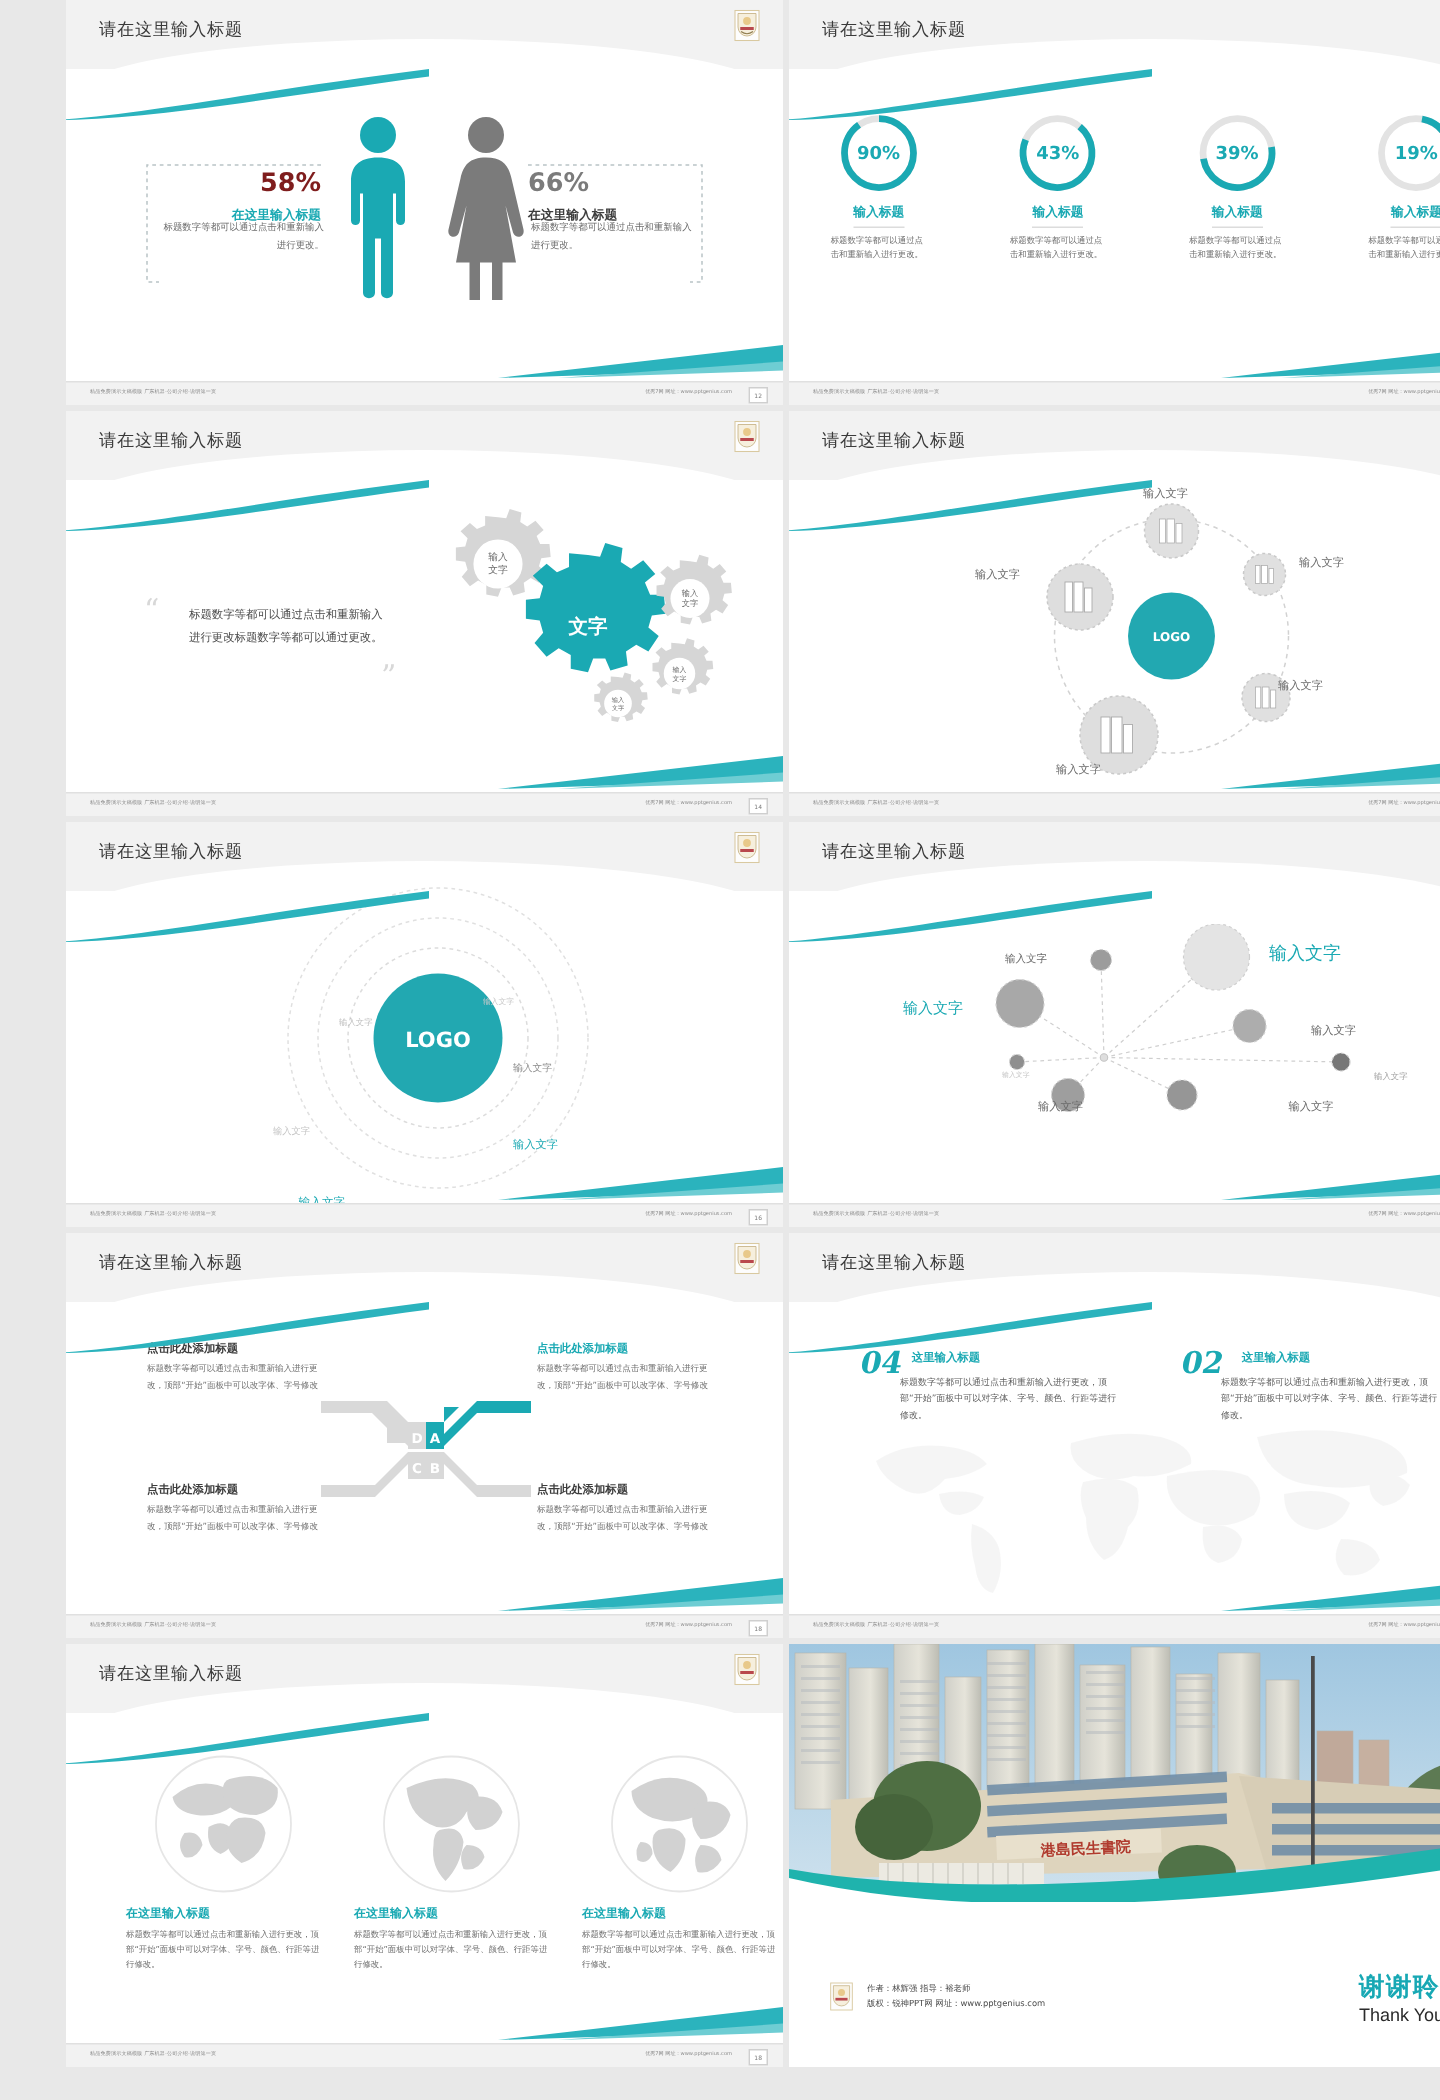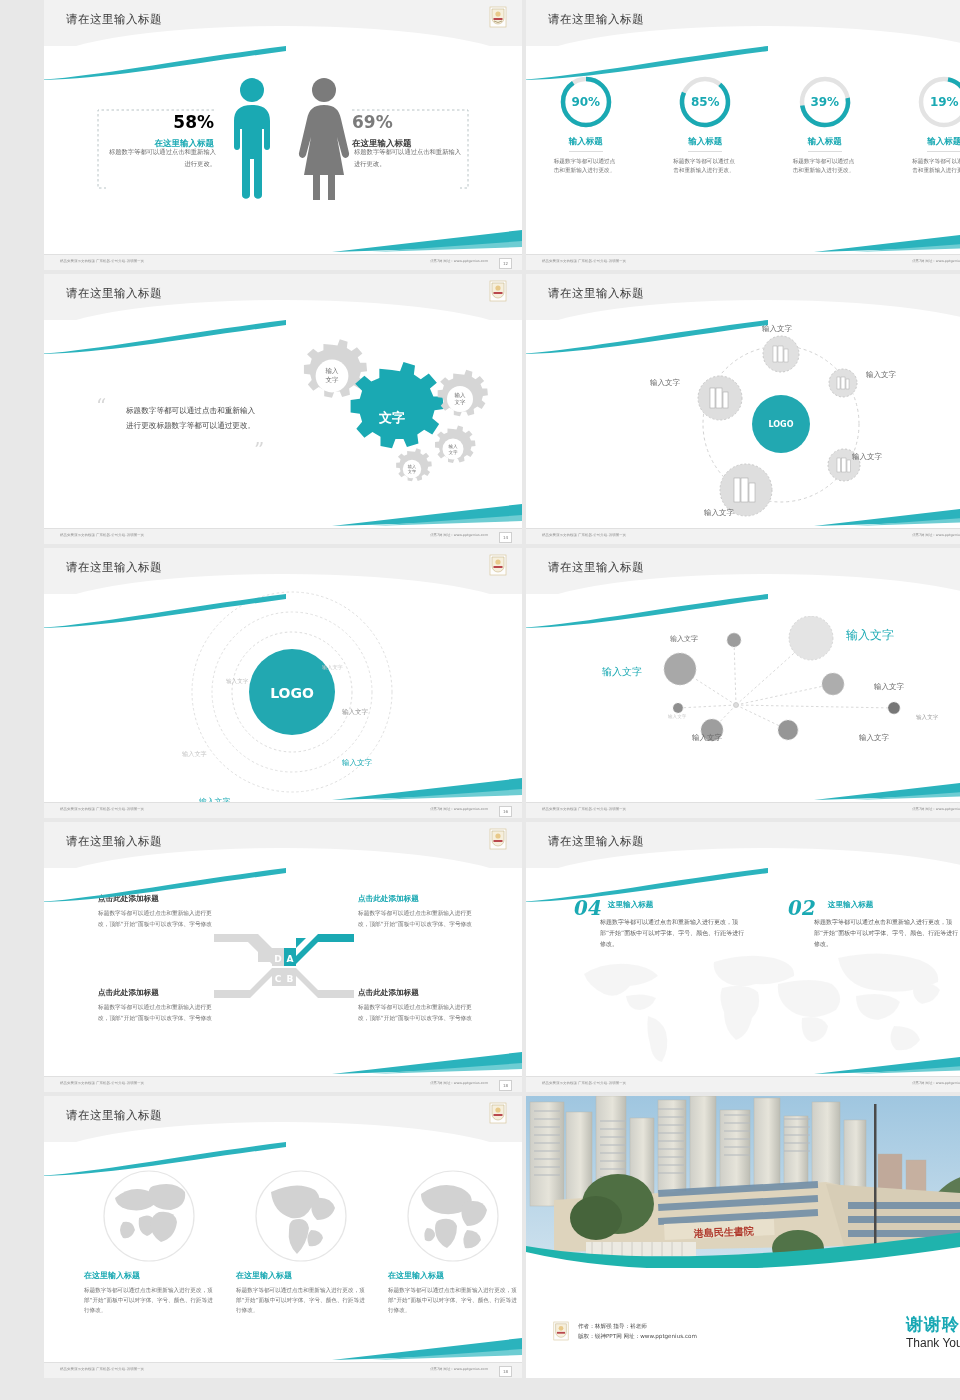--- a/index.html
+++ b/index.html
@@ -70,21 +70,21 @@
     position: absolute; right: 10px; top: 3px;
     font-size: 4px; color: #7a7a7a;
     border: 1px solid #cfcfcf; background:#fff;
     padding: 0 3px; line-height: 9px;
     font-family: "DejaVu Sans", sans-serif;
   }
 
   
   .s1-wrap { position:absolute; inset:0; }
   .pct { font-size: 17px; font-weight: bold; font-family:"DejaVu Sans", sans-serif; }
-  .pct.teal { color:#000000; }
+  .pct.teal { color:#7f1d1d; }
   .pct.grey { color:#7b7b7b; }
   .sub-t { font-size: 8.5px; font-weight: bold; font-family:"DejaVu Sans", sans-serif; }
   .sub-t.teal { color:#1aa9b3; }
   .sub-t.dark { color:#3d3d3d; }
   .body-t { font-size: 6.3px; color:#6b6b6b; line-height: 12px; font-family:"DejaVu Sans", sans-serif; }
 
   
   .donut-row { position:absolute; left:0; top:74px; width:100%; display:flex; justify-content:space-around; }
   .donut-col { width: 104px; text-align:center; }
   .donut { position:relative; width:56px; height:56px; margin:0 auto; }
@@ -165,21 +165,21 @@
         <path d="M28 29 c-11 0 -15 5 -17 14 l-8 34 c-1 5 5 7 7 2 l5 -18 l-7 38 l9 0 l0 28 c0 5 7 5 7 0 l0 -28 l8 0 l0 28 c0 5 7 5 7 0 l0 -28 l9 0 l-7 -38 l5 18 c2 5 8 3 7 -2 l-8 -34 c-2 -9 -6 -14 -17 -14 z" fill="#7b7b7b"></path>
       </svg>
 
       <div style="position:absolute; left:60px; top:112px; width:110px; text-align:right;">
         <div class="pct teal">58%</div>
         <div class="sub-t teal" style="margin-top:6px;">在这里输入标题</div>
       </div>
       <div class="body-t" style="position:absolute; left:64px; top:146px; width:108px; text-align:right;">标题数字等都可以通过点击和重新输入进行更改。</div>
 
       <div style="position:absolute; right:58px; top:112px; width:112px; text-align:left;">
-        <div class="pct grey">69%</div>
+        <div class="pct grey">66%</div>
         <div class="sub-t dark" style="margin-top:6px;">在这里输入标题</div>
       </div>
       <div class="body-t" style="position:absolute; right:60px; top:146px; width:108px; text-align:left;">标题数字等都可以通过点击和重新输入进行更改。</div>
     </div>
 
     <div class="corner-accent">
       <svg width="190" height="22" viewBox="0 0 190 22">
         <path d="M190 0 L190 16 L0 22 Z" fill="#2bb3bd"></path>
         <path d="M190 11 L190 17 L40 22 Z" fill="#6ecdd3"></path>
       </svg>
@@ -218,21 +218,21 @@
         </div>
         <div class="donut-label">输入标题</div>
         <div class="donut-desc">标题数字等都可以通过点击和重新输入进行更改。</div>
       </div>
       <div class="donut-col">
         <div class="donut">
           <svg width="56" height="56" viewBox="0 0 56 56">
             <circle cx="28" cy="28" r="23" fill="none" stroke="#e3e3e3" stroke-width="4.5"></circle>
             <circle cx="28" cy="28" r="23" fill="none" stroke="#1aa9b3" stroke-width="4.5" stroke-dasharray="101.2 173.4" stroke-linecap="butt" transform="rotate(-50 28 28)"></circle>
           </svg>
-          <div class="val">85%</div>
+          <div class="val">43%</div>
         </div>
         <div class="donut-label">输入标题</div>
         <div class="donut-desc">标题数字等都可以通过点击和重新输入进行更改。</div>
       </div>
       <div class="donut-col">
         <div class="donut">
           <svg width="56" height="56" viewBox="0 0 56 56">
             <circle cx="28" cy="28" r="23" fill="none" stroke="#e3e3e3" stroke-width="4.5"></circle>
             <circle cx="28" cy="28" r="23" fill="none" stroke="#1aa9b3" stroke-width="4.5" stroke-dasharray="72.3 202.3" stroke-linecap="butt" transform="rotate(-10 28 28)"></circle>
           </svg>

